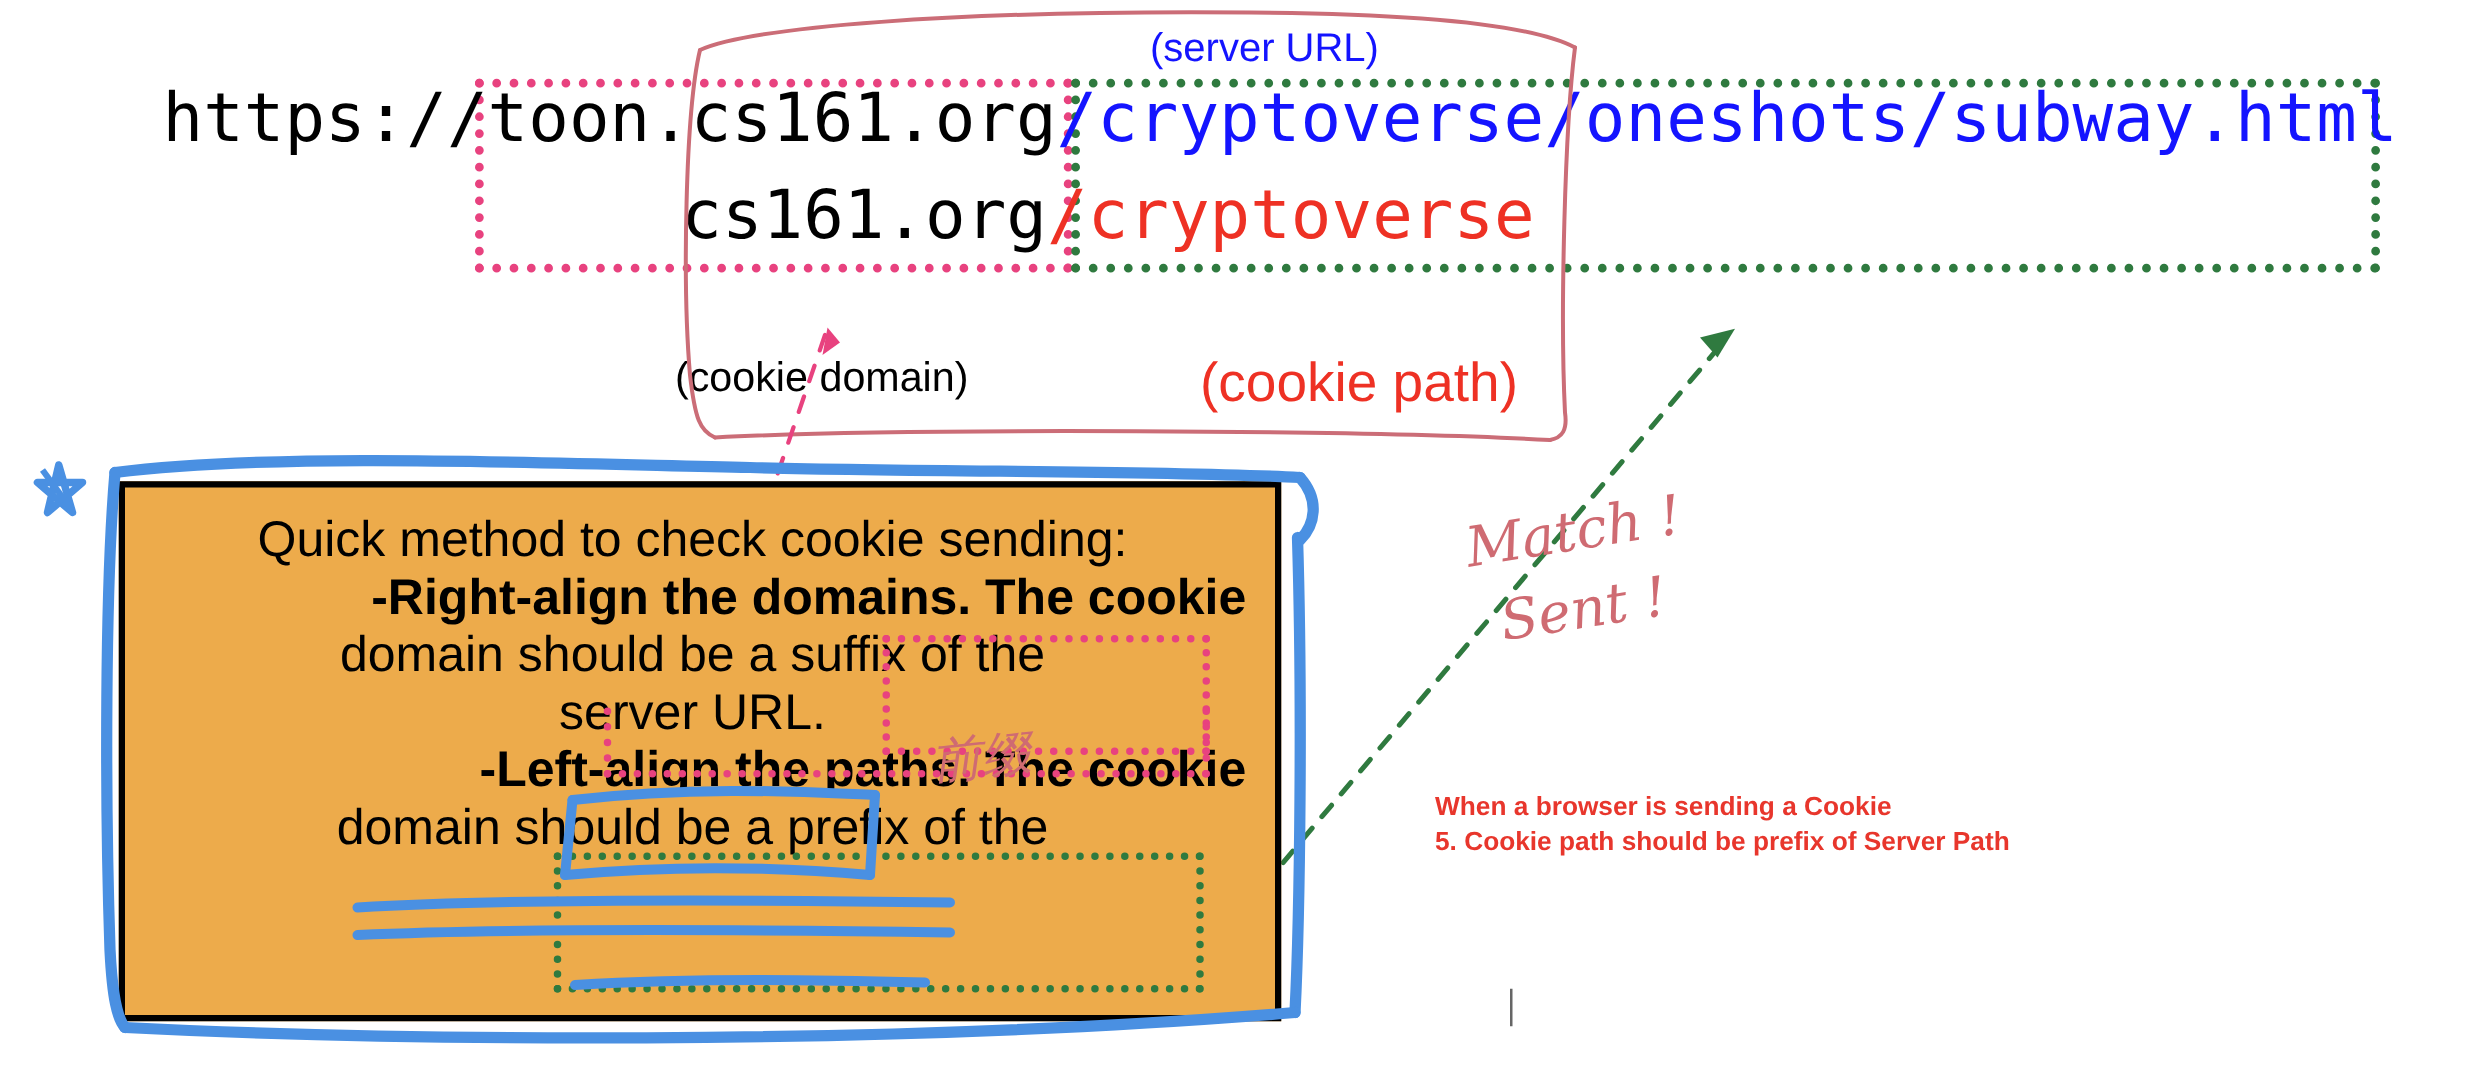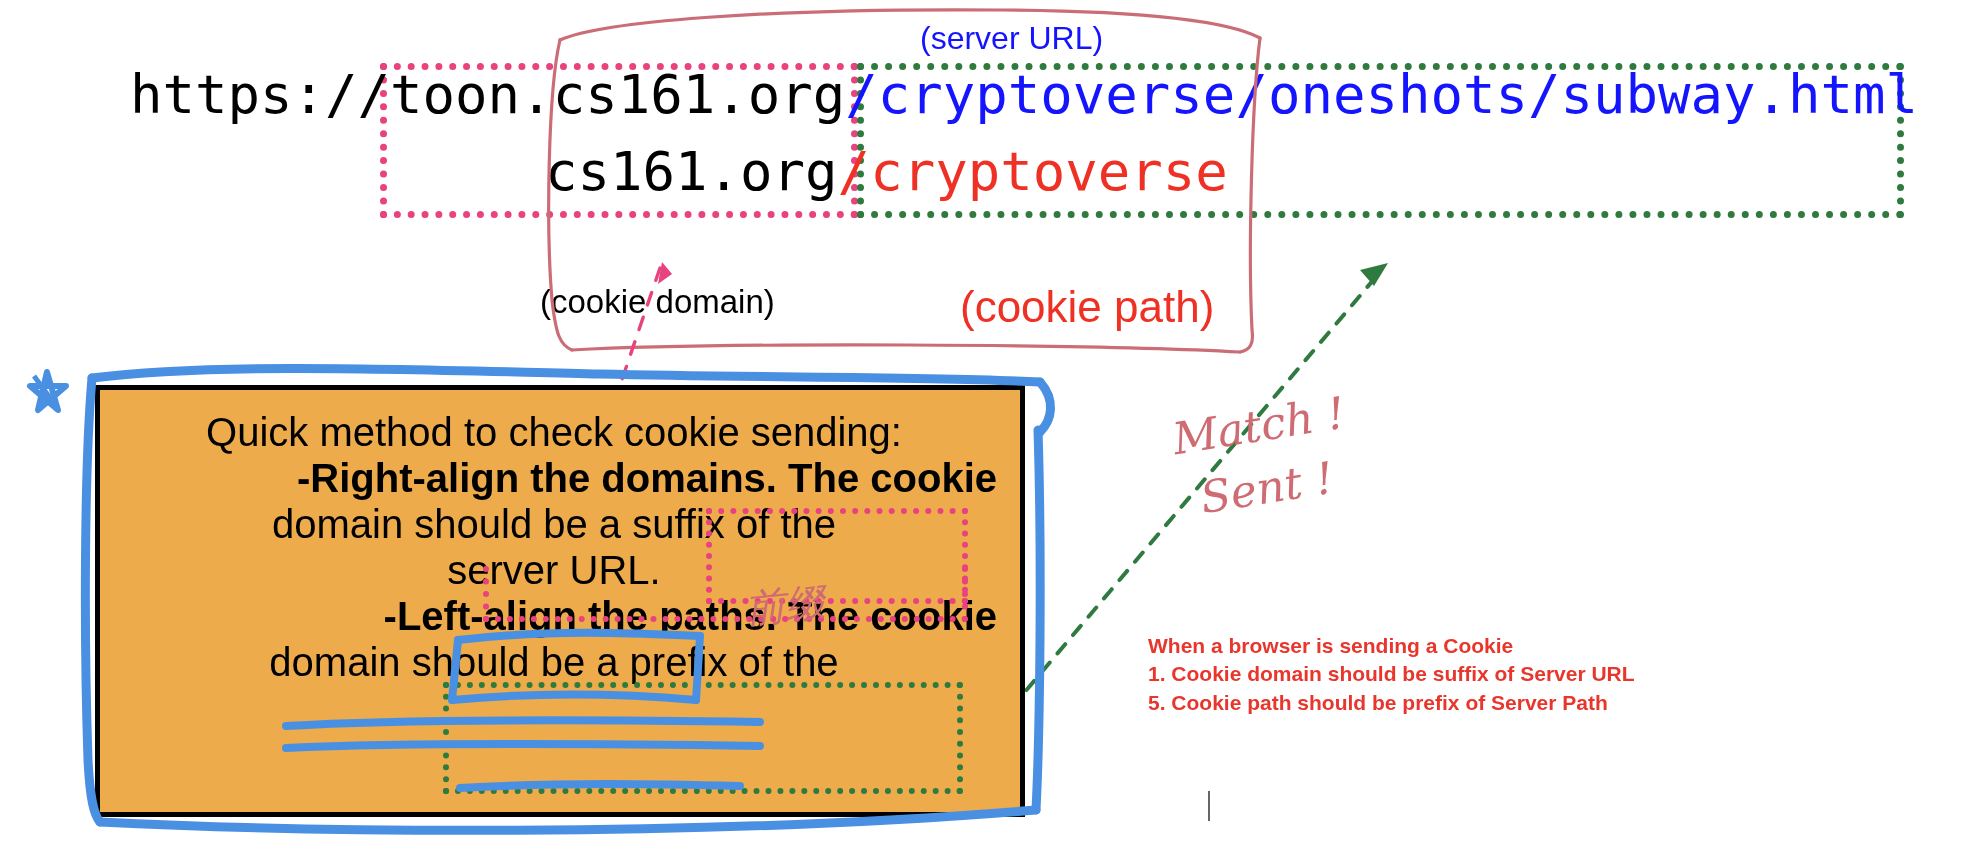--- a/index.html
+++ b/index.html
@@ -207,19 +207,18 @@
 
     <path d="M 460 788 C 560 782 660 784 740 786" fill="none" stroke="#4a90e2" stroke-width="8" stroke-linecap="round"></path>
   </svg>
 
   <div class="hand" id="match-word">Match !</div>
   <div class="hand" id="sent-word">Sent !</div>
   <div class="hand" id="cn-prefix">前缀</div>
 
   <div class="abs" id="red-notes">
     <span class="hdr">When a browser is sending a Cookie</span>
-    <span class="ln">1. Cookie domain should be suffix of Server URL</span>
     <span class="ln">5. Cookie path should be prefix of Server Path</span>
   </div>
 
   <div class="abs" id="text-caret"></div>
 
 </div>
 
 </body></html>

